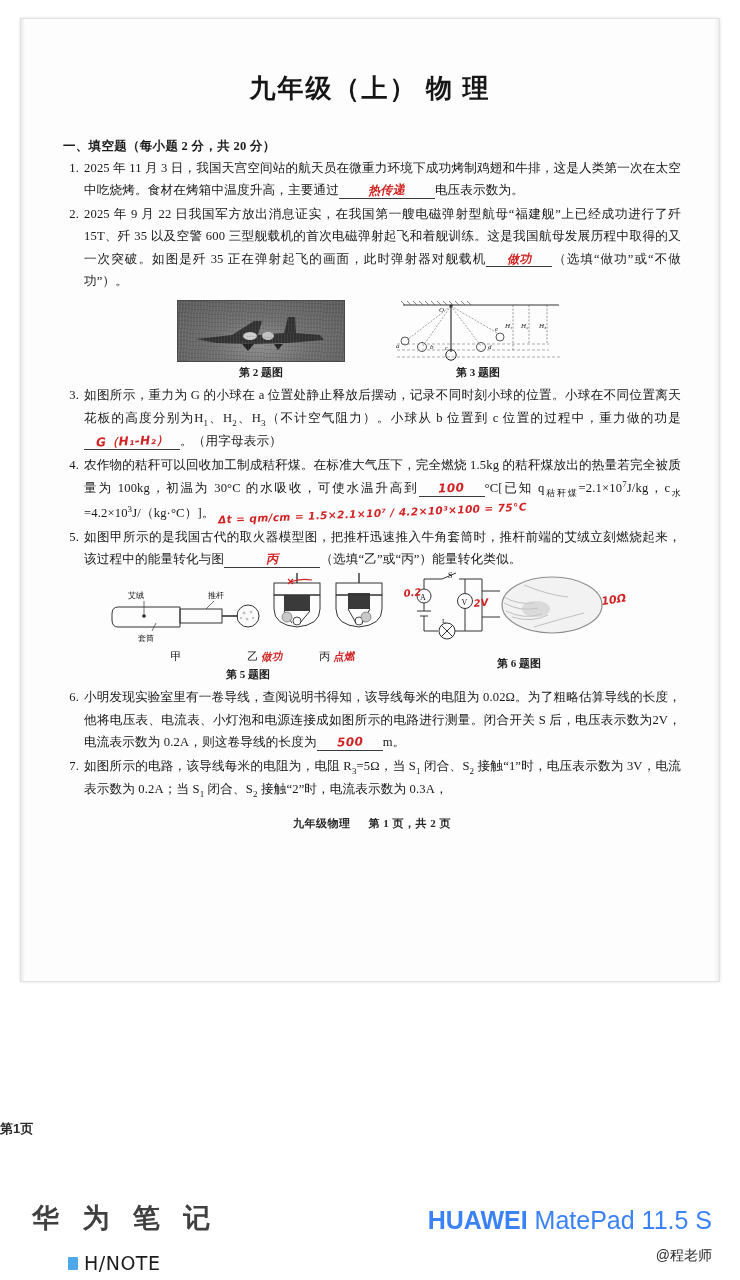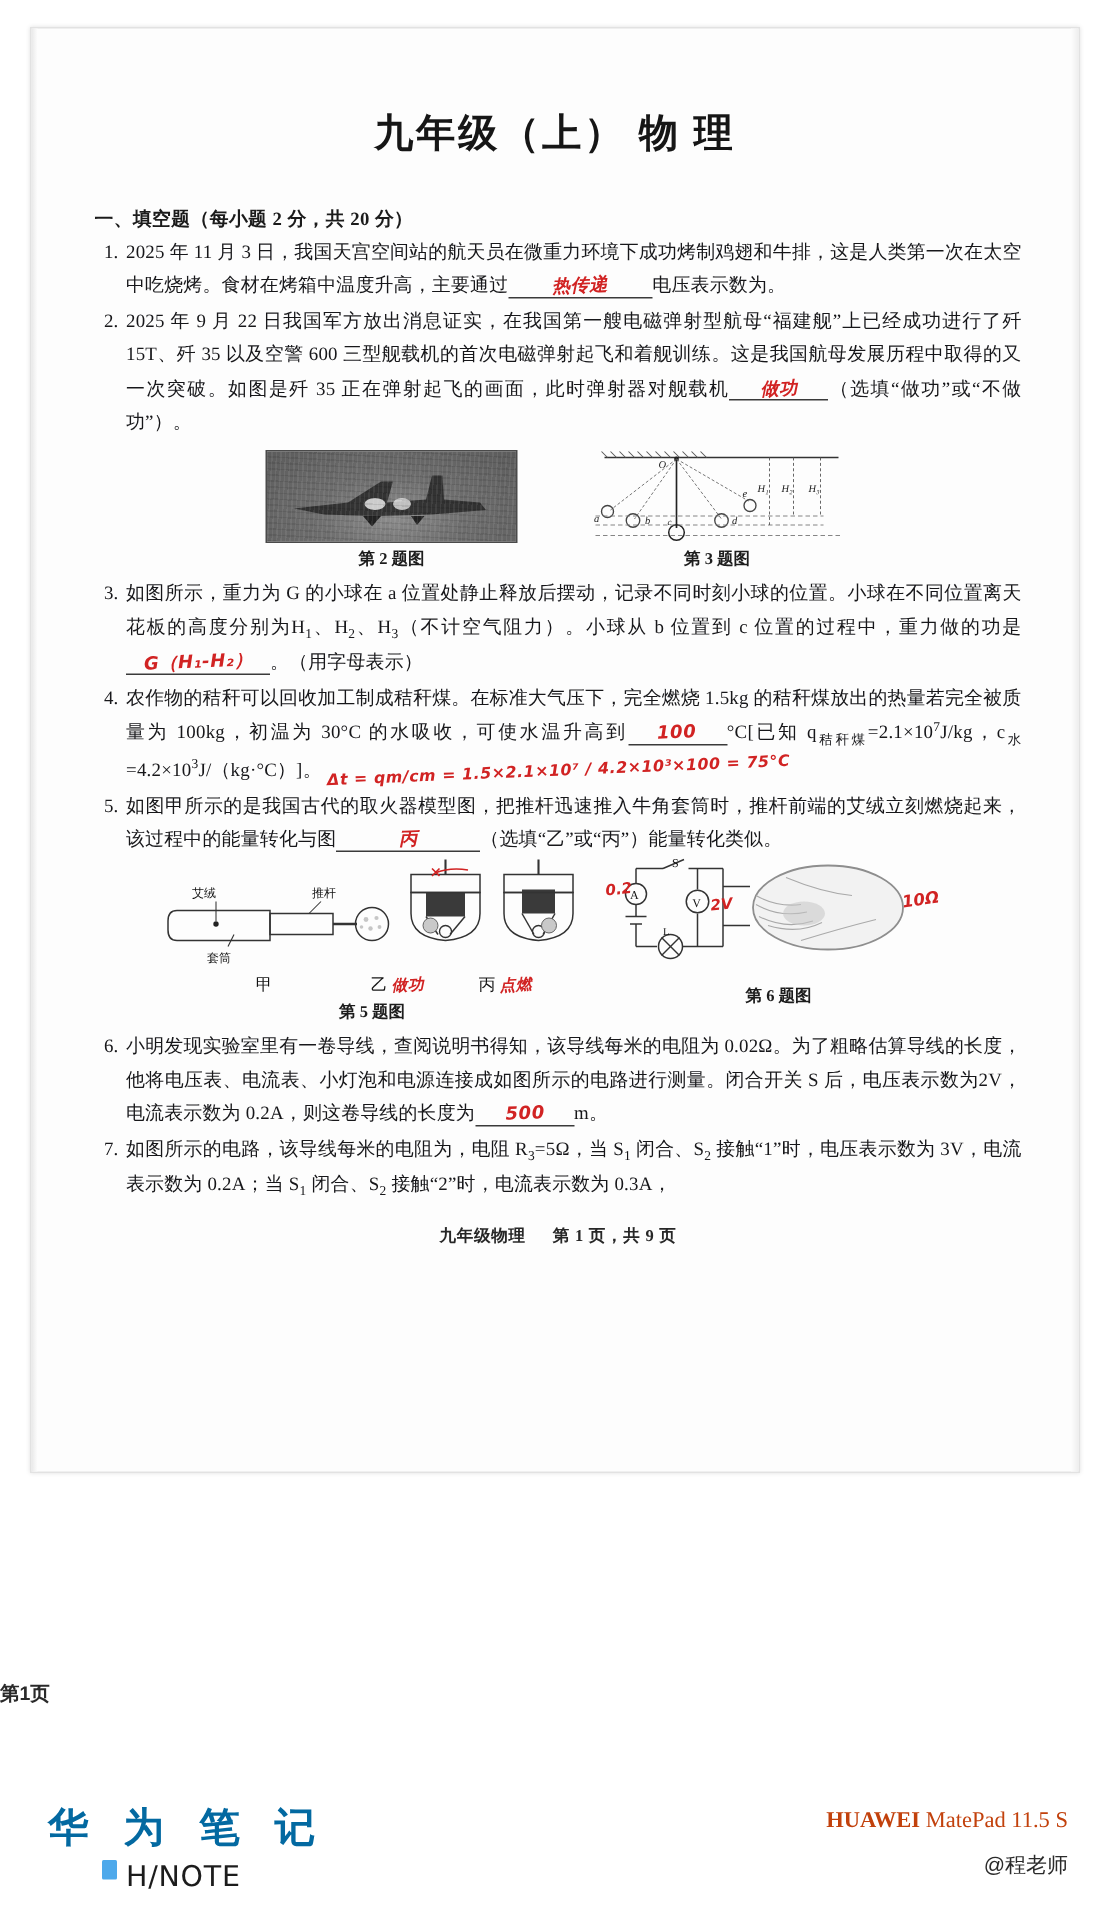--- a/index.html
+++ b/index.html
@@ -107,32 +107,32 @@
 
   
   .brand {
     position: absolute; left: 0; top: 1192px;
     width: 740px; height: 88px;
     background: #ffffff;
   }
   .brand-left { position:absolute; left: 32px; top: 8px; }
   .brand-cn {
     font-family: "DejaVu Sans", sans-serif;
-    font-size: 27px; font-weight: bold; color: #0369a1;
+    font-size: 27px; font-weight: bold; color: #404040;
     letter-spacing: 7px;
   }
-  .brand-sub { display:flex; margin-top: 4px; margin-left: 36px; }
+  .brand-sub { display:flex; align-items:center; margin-top: 16px; margin-left: 36px; }
   .brand-mark { width: 10px; height: 13px; background: #2f9ae8; opacity:.85;
                 margin-right: 6px; border-radius:1px; }
   .brand-note {
     font-family: "DejaVu Sans", sans-serif;
     font-size: 19px; color: #1c1c1c; letter-spacing: .5px;
   }
   .brand-right { position:absolute; right: 28px; top: 14px; text-align: right; }
-  .dev-name { font-family: Liberation Serif, serif; font-size: 15px; color:#c2410c; }
+  .dev-name { font-family: Liberation Sans, sans-serif; font-size: 25px; color:#3b82f6; }
   .dev-name b { font-weight: bold; }
   .dev-user { font-family: "Liberation Sans", sans-serif; font-size: 14px;
               color:#2b2b2b; margin-top: 12px; }
 </style>
 </head>
 <body>
 
 <div class="sheet">
   <div class="paper-edge-l"></div>
   <div class="paper-edge-r"></div>
@@ -362,21 +362,21 @@
     </div>
 
     <div class="q">
       <div class="q-num">7.</div>
       <div class="q-body">
         <span>如图所示的电路，该导线每米的电阻为，电阻 R</span><sub>3</sub><span>=5Ω，当 S</span><sub>1</sub><span> 闭合、S</span><sub>2</sub><span> 接触“1”时，电压表示数为 3V，电流表示数为 0.2A；当 S</span><sub>1</sub><span> 闭合、S</span><sub>2</sub><span> 接触“2”时，电流表示数为 0.3A，</span>
       </div>
     </div>
 
     <div class="sheet-footer">
-      <span>九年级物理</span><span class="sp"></span><span>第 1 页，共 9 页</span>
+      <span>九年级物理</span><span class="sp"></span><span>第 1 页，共 2 页</span>
     </div>
 
   </div>
 </div>
 
 <div class="page-no">第1页</div>
 
 <div class="brand">
   <div class="brand-left">
     <div class="brand-cn">华 为 笔 记</div>

